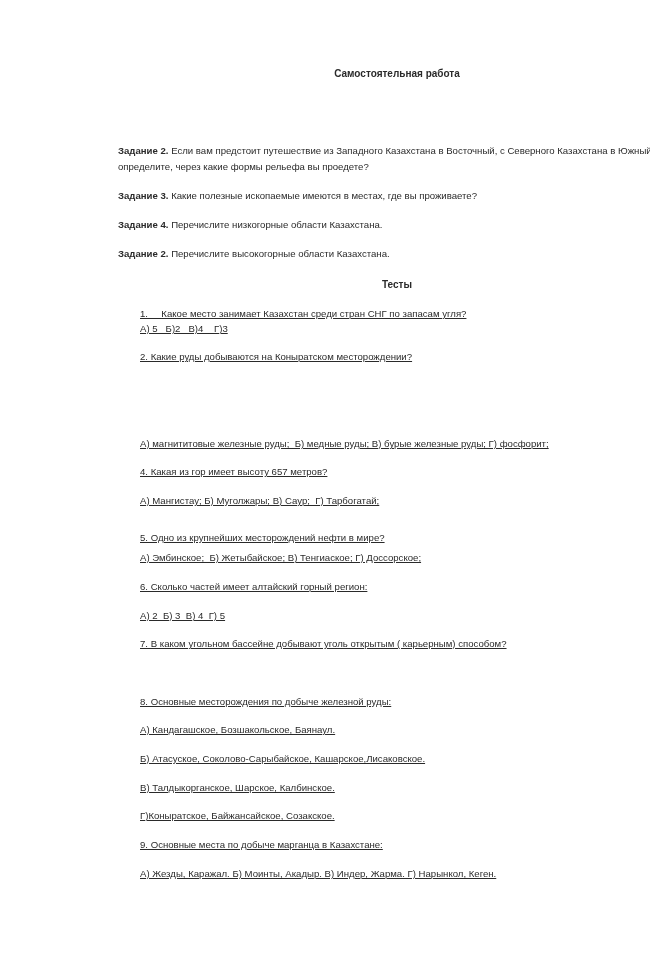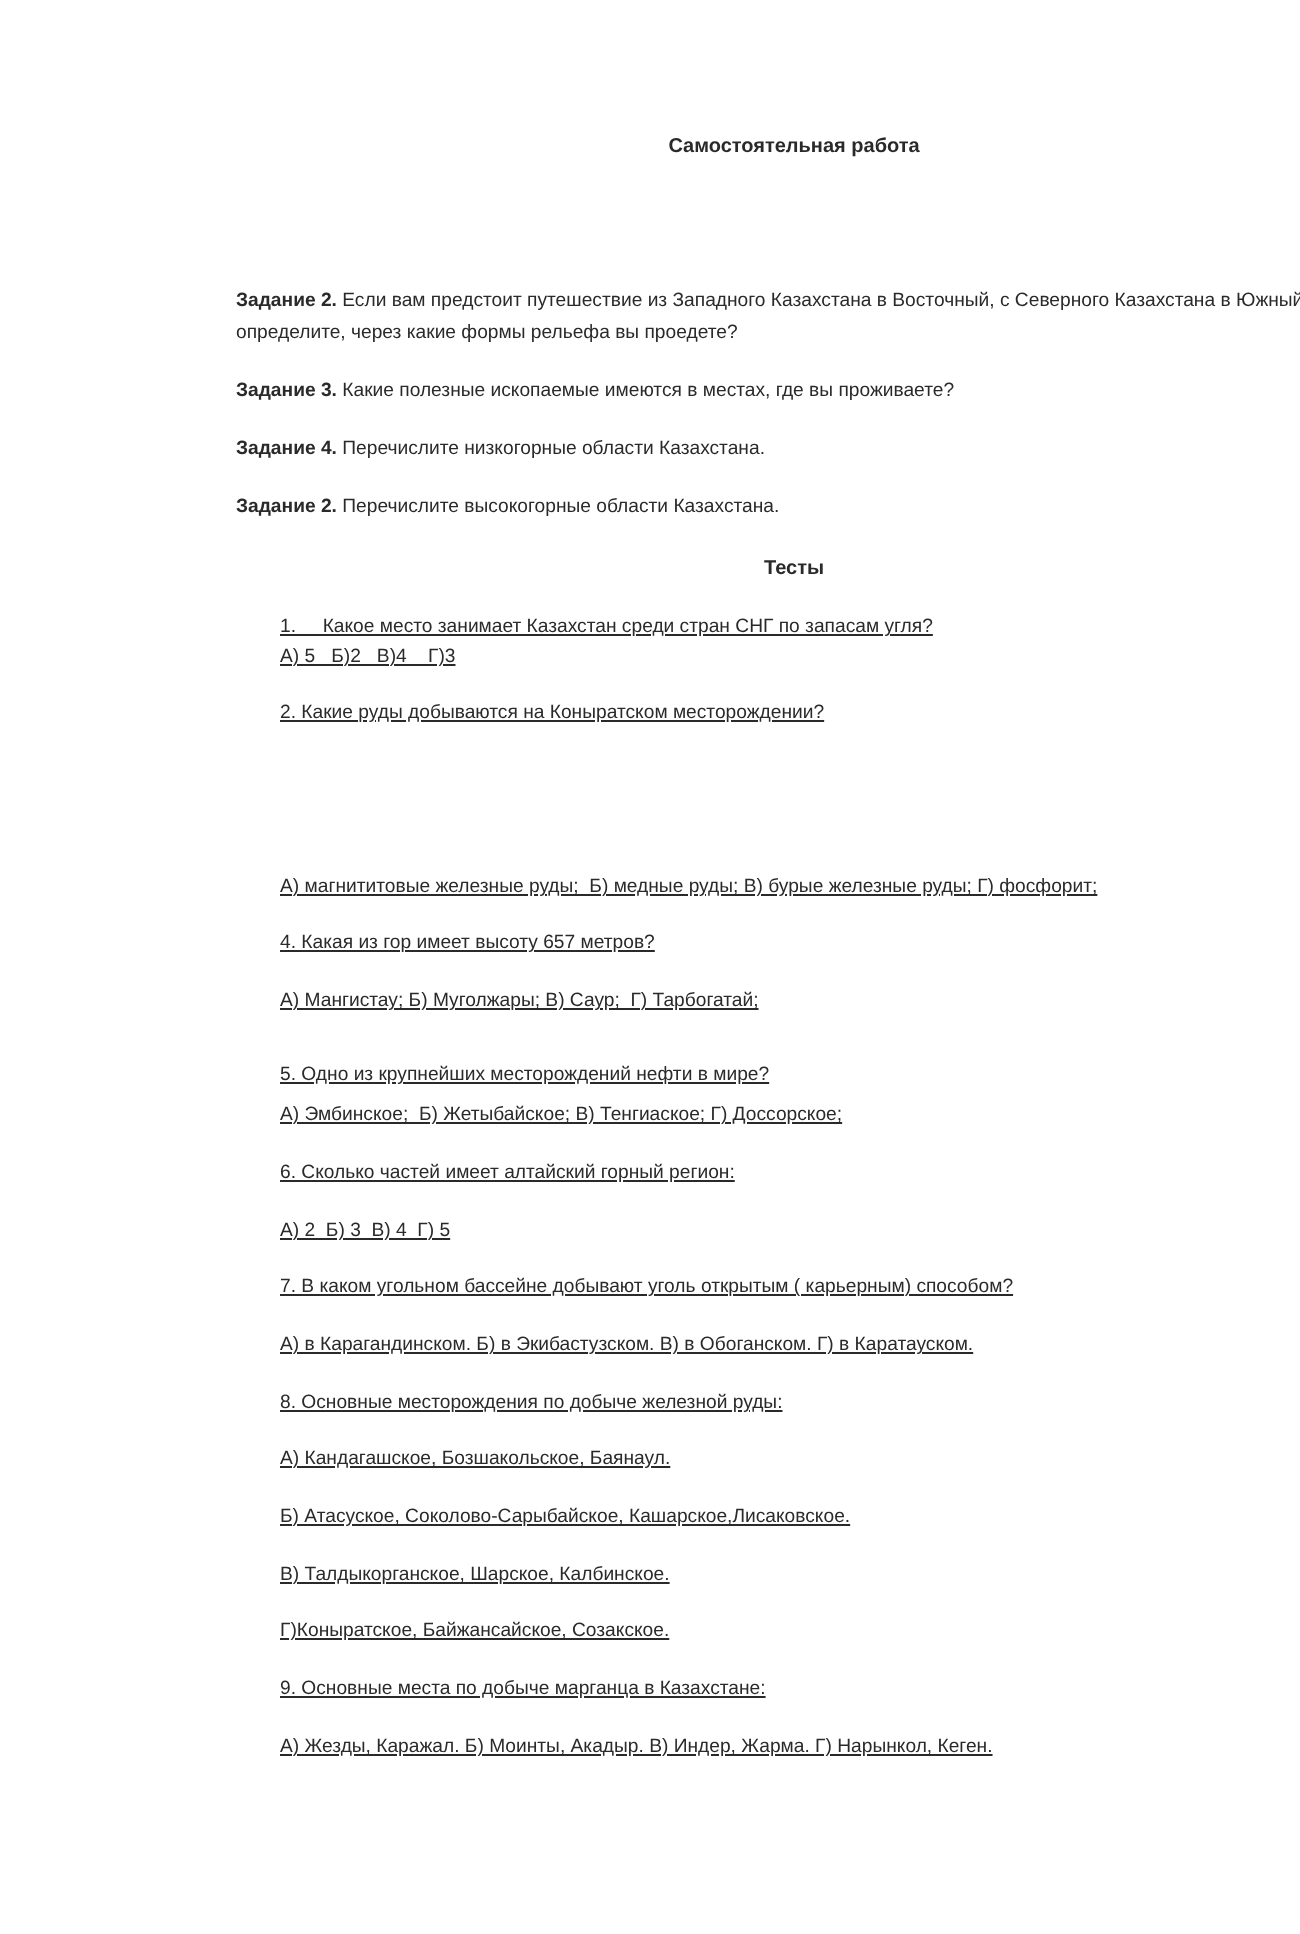--- a/index.html
+++ b/index.html
@@ -76,21 +76,20 @@
   <div class="line" style="top:323px">А) 5   Б)2   В)4    Г)3</div>
   <div class="line" style="top:351px">2. Какие руды добываются на Коныратском месторождении?</div>
   <div class="line" style="top:438px">А) магнититовые железные руды;  Б) медные руды; В) бурые железные руды; Г) фосфорит;</div>
   <div class="line" style="top:466px">4. Какая из гор имеет высоту 657 метров?</div>
   <div class="line" style="top:495px">А) Мангистау; Б) Муголжары; В) Саур;  Г) Тарбогатай;</div>
   <div class="line" style="top:532px">5. Одно из крупнейших месторождений нефти в мире?</div>
   <div class="line" style="top:552px">А) Эмбинское;  Б) Жетыбайское; В) Тенгиаское; Г) Доссорское;</div>
   <div class="line" style="top:581px">6. Сколько частей имеет алтайский горный регион:</div>
   <div class="line" style="top:610px">А) 2  Б) 3  В) 4  Г) 5</div>
   <div class="line" style="top:638px">7. В каком угольном бассейне добывают уголь открытым ( карьерным) способом?</div>
-  <div class="line" style="top:667px">А) в Карагандинском. Б) в Экибастузском. В) в Обоганском. Г) в Каратауском.</div>
   <div class="line" style="top:696px">8. Основные месторождения по добыче железной руды:</div>
   <div class="line" style="top:724px">А) Кандагашское, Бозшакольское, Баянаул.</div>
   <div class="line" style="top:753px">Б) Атасуское, Соколово-Сарыбайское, Кашарское,Лисаковское.</div>
   <div class="line" style="top:782px">В) Талдыкорганское, Шарское, Калбинское.</div>
   <div class="line" style="top:810px">Г)Коныратское, Байжансайское, Созакское.</div>
   <div class="line" style="top:839px">9. Основные места по добыче марганца в Казахстане:</div>
   <div class="line" style="top:868px">А) Жезды, Каражал. Б) Моинты, Акадыр. В) Индер, Жарма. Г) Нарынкол, Кеген.</div>
 </div>
 
 </body></html>

